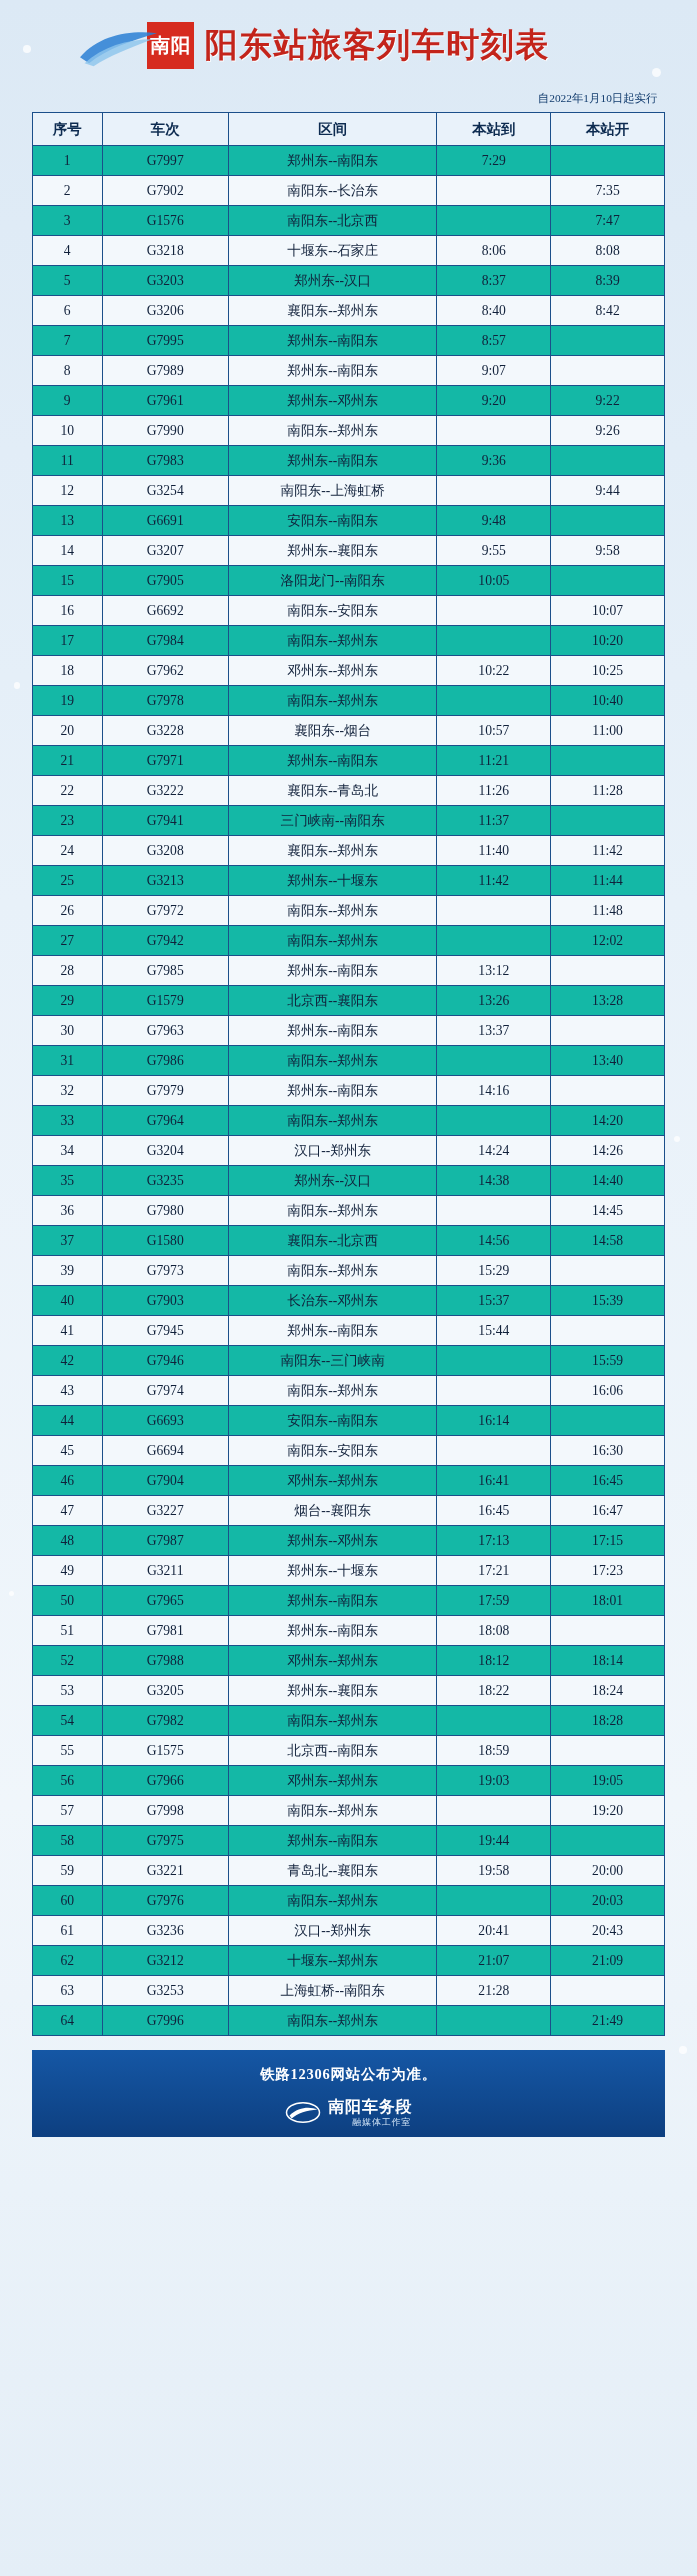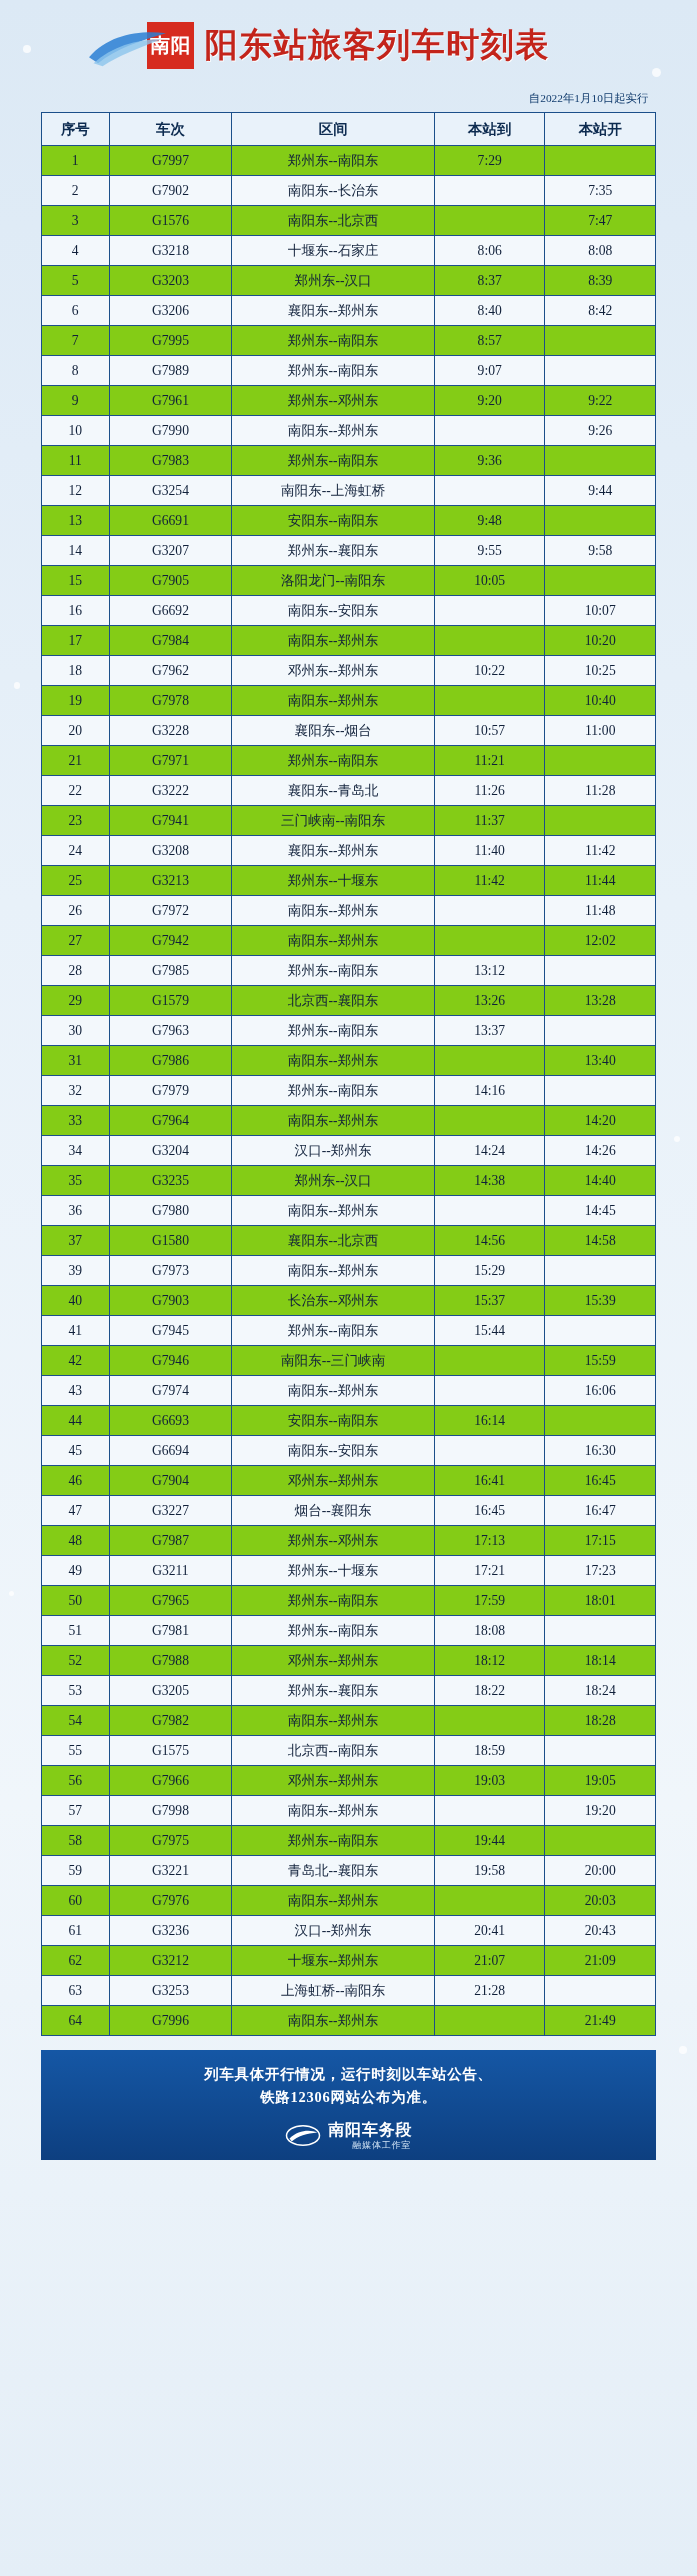--- a/index.html
+++ b/index.html
@@ -18,21 +18,21 @@
   .snow {
     position: absolute;
     border-radius: 50%;
     background: rgba(255,255,255,0.75);
     pointer-events: none;
   }
   .page {
     position: relative;
     width: 697px;
     box-sizing: border-box;
-    padding: 0 41px;
+    padding: 0 32px;
     z-index: 2;
   }
 
   
   .header {
     position: relative;
     height: 91px;
     display: flex;
     align-items: center;
     justify-content: center;
@@ -73,21 +73,21 @@
     font-size: 11.4px;
     color: #123c6e;
     padding: 0 7.6px 6px 0;
     font-family: "Liberation Serif", serif;
   }
 
   
   table.schedule {
     width: 100%;
     border-collapse: collapse;
-    background: #84cc16;
+    background: #14b8a6;
     font-family: "Liberation Serif", serif;
     table-layout: fixed;
   }
   table.schedule th,
   table.schedule td {
     border: 0.8px solid #1b4f8a;
     text-align: center;
     height: 29px;
     font-size: 13.6px;
     color: #10203a;
@@ -635,21 +635,20 @@
           <td>64</td>
           <td>G7996</td>
           <td>南阳东--郑州东</td>
           <td></td>
           <td>21:49</td>
         </tr>
       </tbody>
   </table>
 
   <div class="footer">
-    <div class="footer-line">列车具体开行情况，运行时刻以车站公告、</div>
     <div class="footer-line">铁路12306网站公布为准。</div>
     <div class="footer-brand">
       <span class="brand-mark">
         <svg viewBox="0 0 48 30" width="36" height="23">
           <ellipse cx="24" cy="15" rx="22" ry="13" fill="none" stroke="#ffffff" stroke-width="2"></ellipse>
           <path d="M6 19 C18 7, 34 7, 43 11 C30 12, 16 16, 9 23 Z" fill="#ffffff"></path>
         </svg>
       </span>
       <span class="brand-text">
         <div class="brand-name">南阳车务段</div>

